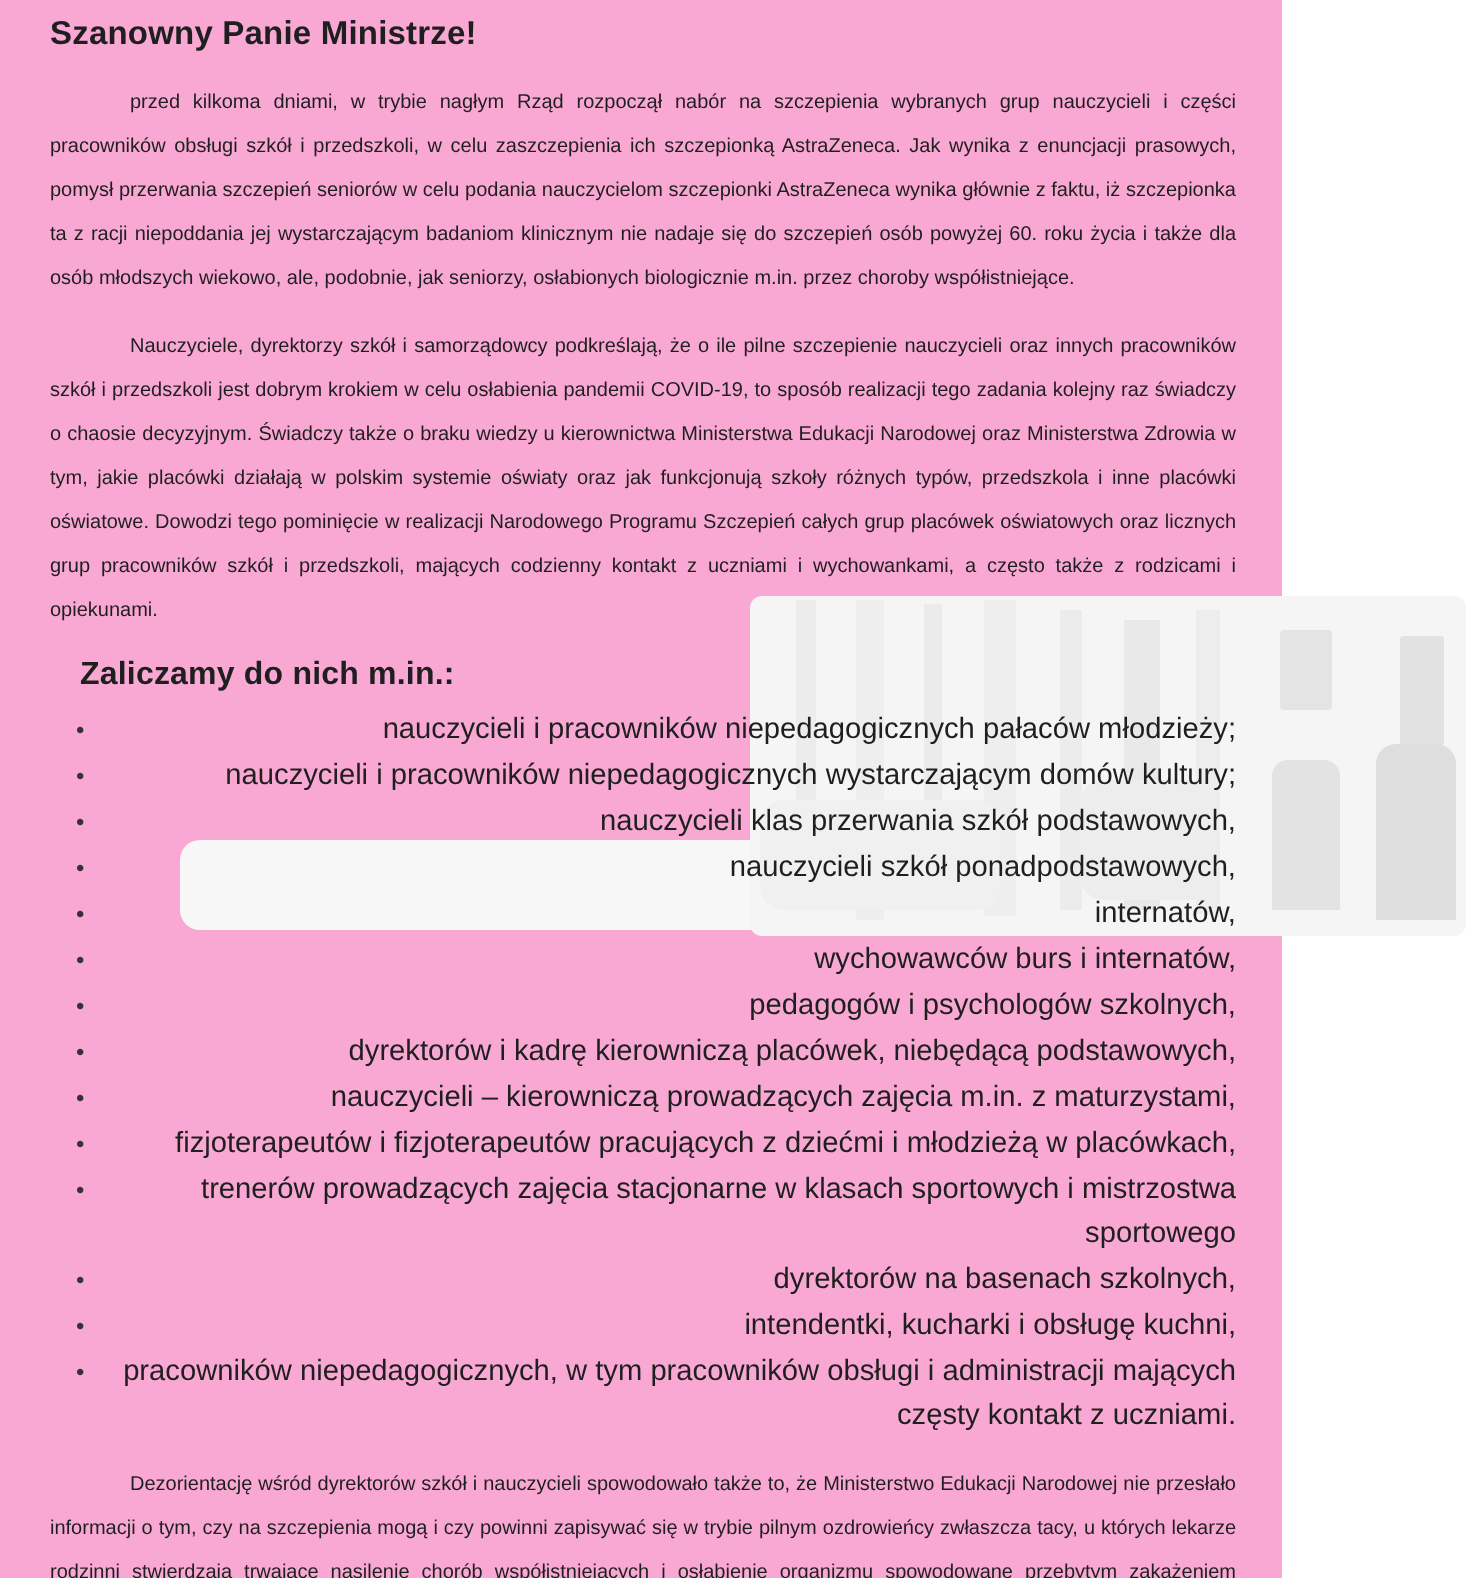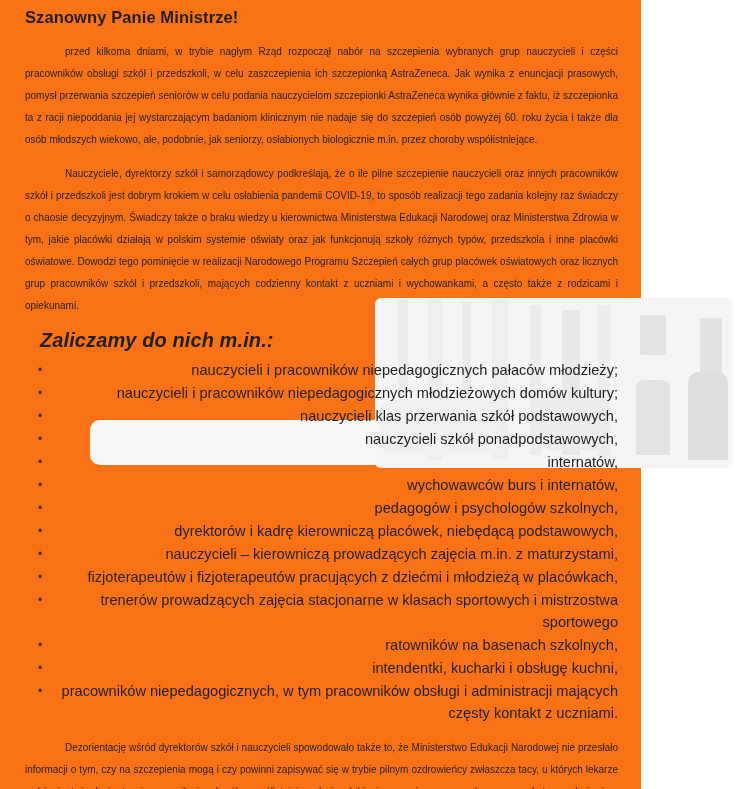--- a/index.html
+++ b/index.html
@@ -8,21 +8,21 @@
     height: 789px;
     background: #ffffff;
     font-family: "Liberation Sans", "DejaVu Sans", sans-serif;
     color: #1f1f1f;
     overflow: hidden;
   }
   .page {
     position: relative;
     width: 641px;
     height: 789px;
-    background: #f97316;
+    background: #f9a8d4;
   }
   
   .watermark {
     position: absolute;
     left: 0; top: 0; right: 0; bottom: 0;
     z-index: 0;
     pointer-events: none;
   }
   .wm { position: absolute; }
   
@@ -38,23 +38,22 @@
     letter-spacing: 0.1px;
   }
   p.para {
     font-size: 10px;
     line-height: 22px;
     text-align: justify;
     margin: 10px 0 12px 0;
     text-indent: 40px;
   }
   h2.list-heading {
-    font-size: 20px;
+    font-size: 16px;
     font-weight: bold;
-    font-style: italic;
     margin: 2px 0 7px 0;
     text-indent: 15px;
     letter-spacing: 0.1px;
   }
   ul.bullets {
     list-style: none;
     margin: 0 0 13px 0;
     padding: 0 0 0 13px;
   }
   ul.bullets li {
@@ -108,21 +107,21 @@
 
     <h2 class="list-heading">Zaliczamy do nich m.in.:</h2>
 
     <ul class="bullets">
       <li>
           <span class="bullet">•</span>
           <span class="item-text">nauczycieli i pracowników niepedagogicznych pałaców młodzieży;</span>
         </li>
       <li>
           <span class="bullet">•</span>
-          <span class="item-text">nauczycieli i pracowników niepedagogicznych młodzieżowych domów kultury;</span>
+          <span class="item-text">nauczycieli i pracowników niepedagogicznych wystarczającym domów kultury;</span>
         </li>
       <li>
           <span class="bullet">•</span>
           <span class="item-text">nauczycieli klas przerwania szkół podstawowych,</span>
         </li>
       <li>
           <span class="bullet">•</span>
           <span class="item-text">nauczycieli szkół ponadpodstawowych,</span>
         </li>
       <li>
@@ -148,21 +147,21 @@
       <li>
           <span class="bullet">•</span>
           <span class="item-text">fizjoterapeutów i fizjoterapeutów pracujących z dziećmi i młodzieżą w placówkach,</span>
         </li>
       <li>
           <span class="bullet">•</span>
           <span class="item-text">trenerów prowadzących zajęcia stacjonarne w klasach sportowych i mistrzostwa sportowego</span>
         </li>
       <li>
           <span class="bullet">•</span>
-          <span class="item-text">ratowników na basenach szkolnych,</span>
+          <span class="item-text">dyrektorów na basenach szkolnych,</span>
         </li>
       <li>
           <span class="bullet">•</span>
           <span class="item-text">intendentki, kucharki i obsługę kuchni,</span>
         </li>
       <li>
           <span class="bullet">•</span>
           <span class="item-text">pracowników niepedagogicznych, w tym pracowników obsługi i administracji mających częsty kontakt z uczniami.</span>
         </li>
     </ul>

